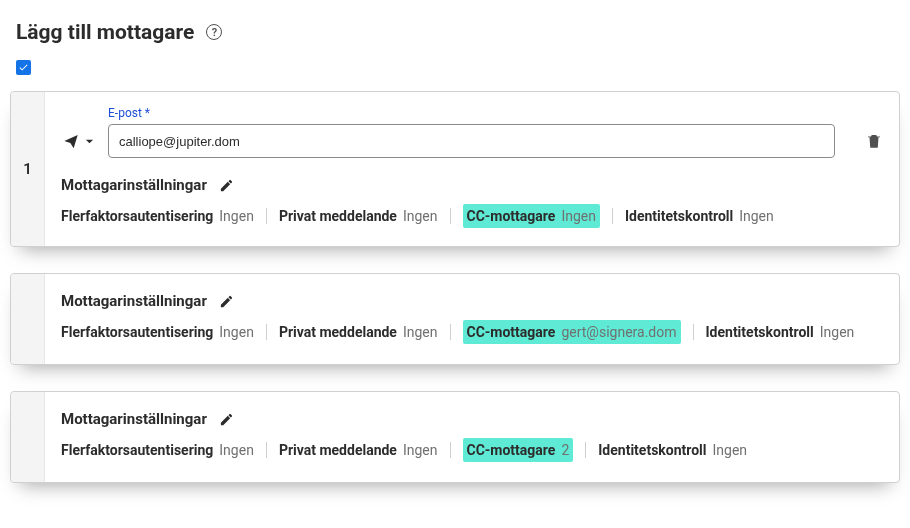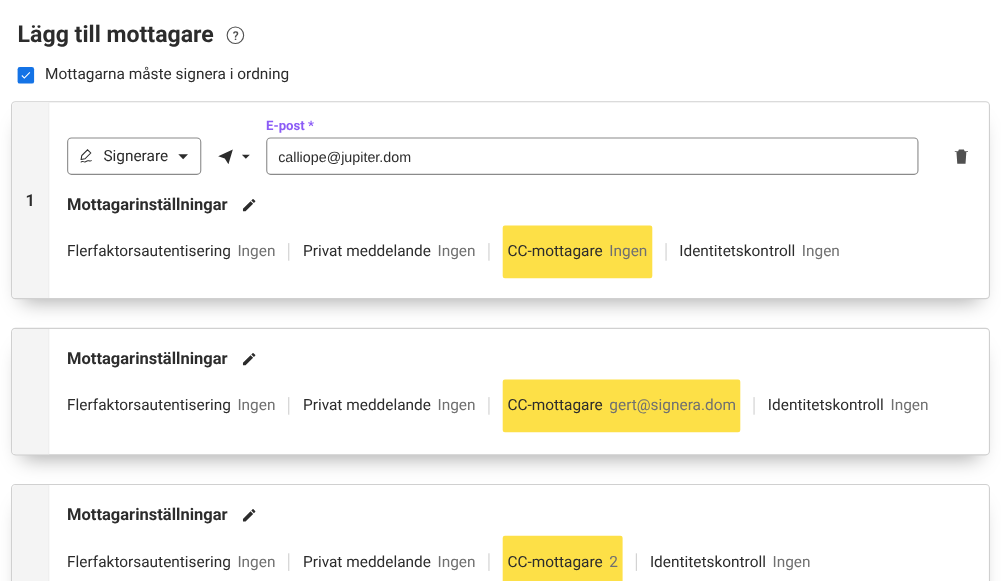--- a/index.html
+++ b/index.html
@@ -66,73 +66,63 @@
     .role-select svg.pen { width: 14px; height: 14px; stroke: #2c2c2c; fill: none; stroke-width: 1.6; }
     .role-select svg.chev { width: 11px; height: 11px; fill: #2c2c2c; }
     .delivery {
       display: flex; align-items: center; gap: 6px;
       height: 34px;
       padding: 0 2px;
     }
     .delivery .plane { width: 16px; height: 16px; fill: #2c2c2c; }
     .delivery .chev { width: 9px; height: 9px; fill: #2c2c2c; }
     .email-group { flex: 1; display: flex; flex-direction: column; gap: 4px; margin-right: 48px; }
-    .email-label { font-size: 12px; color: #8b5cf6; font-weight: bold; }
+    .email-label { font-size: 12px; color: #1d4ed8; }
     .email-input {
       height: 34px; border: 1px solid #8a8a8a; border-radius: 4px;
       padding: 0 10px; font-size: 13px; color: #2c2c2c; outline: none;
       width: 100%;
     }
     .trash {
       position: absolute; right: 16px; top: 40px;
       width: 18px; height: 18px; cursor: pointer;
     }
     .trash svg { width: 18px; height: 18px; fill: #505050; }
 
     .settings-title { display: flex; align-items: center; gap: 12px; margin-bottom: 10px; text-align: right; }
     .settings-title span { font-size: 15px; font-weight: 700; }
     .pencil { width: 15px; height: 15px; fill: #2c2c2c; cursor: pointer; }
 
     .settings-row { display: flex; align-items: center; flex-wrap: wrap; font-size: 14px; }
     .setting { display: flex; align-items: center; gap: 6px; padding: 2px 0; }
-    .setting .label { font-weight: 400; }
+    .setting .label { font-weight: 700; }
     .setting .value { color: #707070; }
     .divider { width: 1px; height: 16px; background: #cfcfcf; margin: 0 12px; }
-    .highlight { background: #fde047; border-radius: 2px; padding: 16px 4px; }
+    .highlight { background: #5eead4; border-radius: 2px; padding: 4px 4px; }
   </style>
 </head>
 <body>
 
 <div class="header">
   <h2>Lägg till mottagare</h2>
   <span class="help-icon">?</span>
 </div>
 
 <div class="ordering">
   <span class="checkbox">
     <svg viewBox="0 0 16 16">
         <path d="M6 10.5L3.2 7.7l-1 1L6 12.5 13.8 4.7l-1-1z"></path>
       </svg>
   </span>
-  <span>Mottagarna måste signera i ordning</span>
 </div>
 
 <div class="card">
   <div class="order-handle">1</div>
   <div class="card-body">
     <div class="top-row">
-      <div class="role-select">
-        <svg class="pen" viewBox="0 0 24 24">
-            <path d="M3 17l6-1 9-9-5-5-9 9-1 6zM3 21c2-3 5 2 8-1 3-3 5 1 8-1" stroke-linecap="round"></path>
-          </svg>
-        <span>Signerare</span>
-        <svg class="chev" viewBox="0 0 10 10">
-            <path d="M1 3l4 4 4-4z"></path>
-          </svg>
-      </div>
       <div class="delivery">
         <svg class="plane" viewBox="0 0 24 24">
             <path d="M2 12l20-9-6 20-5-8-9-3z"></path>
           </svg>
         <svg class="chev" viewBox="0 0 10 10">
             <path d="M1 3l4 4 4-4z"></path>
           </svg>
       </div>
       <div class="email-group">
         <span class="email-label">E-post  *</span>

